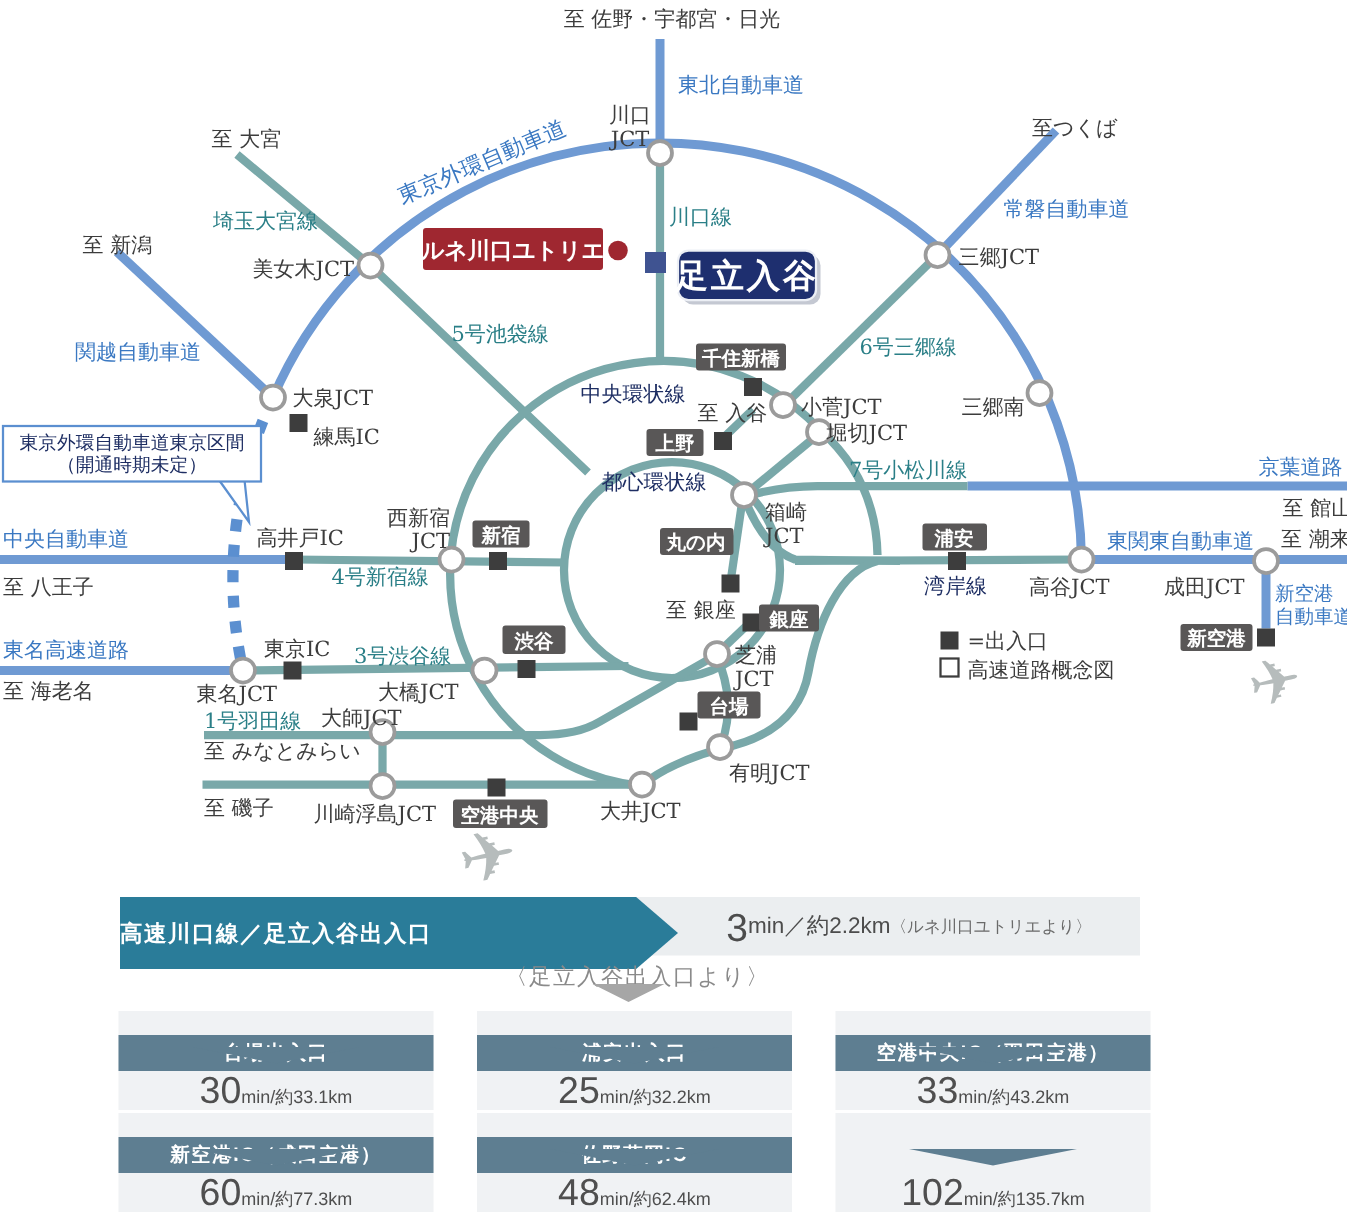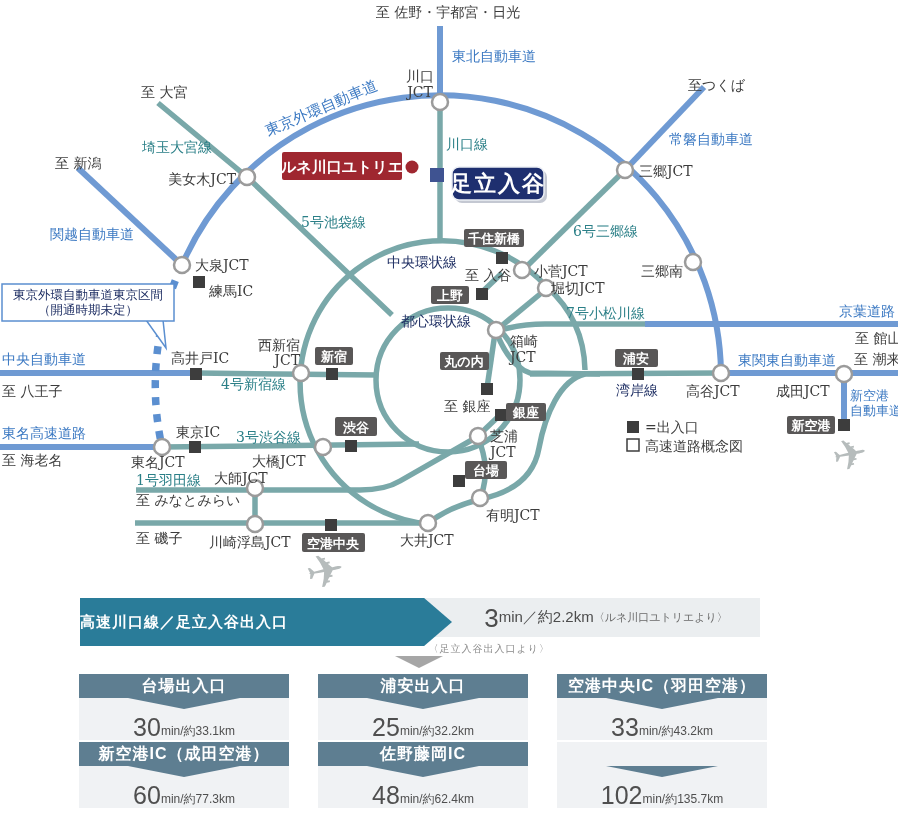--- a/index.html
+++ b/index.html
@@ -27,28 +27,28 @@
   .banner-gray{position:absolute;left:80px;top:598px;width:680px;height:39px;background:#ebeef0;}
   .banner-arrow{position:absolute;left:80px;top:598px;width:372px;height:48px;background:#2a7c99;
      clip-path:polygon(0 0,92.5% 0,100% 50%,92.5% 100%,0 100%);
      color:#fff;font-size:15px;font-weight:600;letter-spacing:1px;
      display:flex;align-items:center;padding-right:28px;box-sizing:border-box;}
   .banner-time{position:absolute;left:452px;top:598px;width:308px;height:39px;
      display:flex;align-items:center;justify-content:center;color:#4c4c4c;white-space:nowrap;}
   .banner-time .num{font-size:26px;line-height:1;}
   .banner-time .unit{font-size:15px;text-align:right;}
   .banner-time .note{font-size:11px;color:#6a6a6a;text-align:center;}
-  .from-note{position:absolute;left:300px;top:642px;width:250px;text-align:right;
-     font-size:10px;color:#8a8a8a;letter-spacing:1px;}
+  .from-note{position:absolute;left:300px;top:642px;width:250px;text-align:center;
+     font-size:15px;color:#8a8a8a;letter-spacing:1px;}
   .tri-down{position:absolute;left:395px;top:656px;width:0;height:0;
      border-left:24px solid transparent;border-right:24px solid transparent;
      border-top:12px solid #a6a6a6;}
   .card{position:absolute;width:210px;height:66px;background:#f0f2f4;}
-  .card .hd{position:relative;height:24px;background:#5e7e91;color:#fff;font-size:16px;
-     font-weight:bold;letter-spacing:1px;display:flex;align-items:center;justify-content:center;}
+  .card .hd{position:relative;height:24px;background:#5e7e91;color:#fff;font-size:13px;
+     font-weight:bold;letter-spacing:1px;display:flex;align-items:center;justify-content:center;margin-top:16px;}
   .card .notch{position:absolute;left:50%;top:24px;transform:translateX(-50%);width:0;height:0;
      border-left:56px solid transparent;border-right:56px solid transparent;
      border-top:11px solid #5e7e91;}
   .card .val{position:absolute;left:0;right:0;top:30px;height:36px;display:flex;
      align-items:flex-end;justify-content:center;color:#4f4f4f;white-space:nowrap;}
   .card .val .num{font-size:25px;line-height:1;}
   .card .val .rest{font-size:12px;}
   .r1{top:674px;} .r2{top:742px;}
   .c1{left:79px;} .c2{left:318px;} .c3{left:557px;}
 </style>

